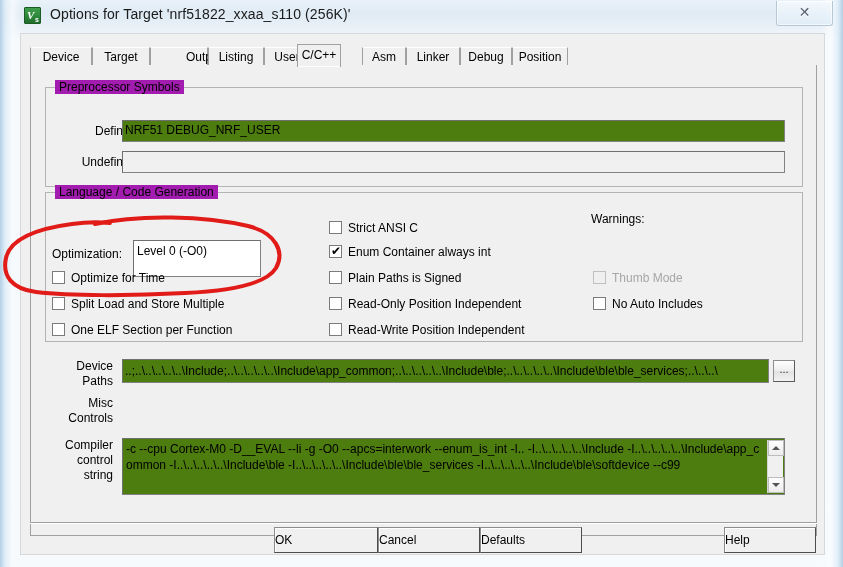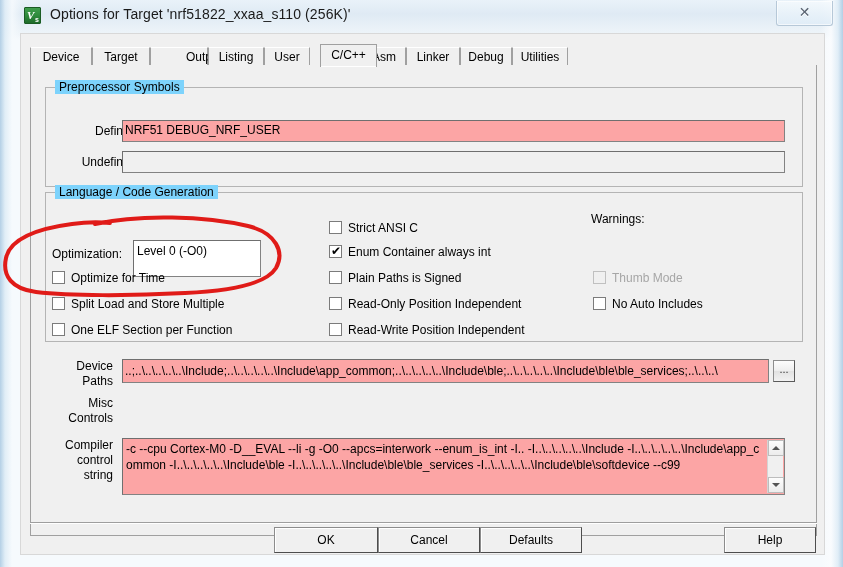--- a/index.html
+++ b/index.html
@@ -161,40 +161,40 @@
   
   .group {
     position: absolute;
     border: 1px solid #b4b4b4;
     box-sizing: border-box;
     background: transparent;
   }
   .group-title {
     position: absolute;
     top: -8px; left: 9px;
-    background: #7dd3fc;
+    background: #a21caf;
     padding: 0 4px;
     font-size: 12px;
     color: #000;
     white-space: nowrap;
   }
 
   
   .lbl {
     position: absolute;
     font-size: 12px;
     color: #000;
     white-space: nowrap;
   }
   .lbl.right { text-align: right; }
 
   
   .tbox {
     position: absolute;
-    background: #fca5a5;
+    background: #4d7c0f;
     border: 1px solid #828282;
     border-top-color: #6f6f6f;
     border-left-color: #6f6f6f;
     box-sizing: border-box;
     font-size: 12px;
     line-height: 18px;
     padding: 0 2px;
     color: #000;
     overflow: hidden;
     white-space: nowrap;
@@ -320,21 +320,21 @@
     position: absolute;
     height: 26px;
     background: #f0f0f0;
     border: 1px solid #8c8c8c;
     border-right-color: #4d4d4d;
     border-bottom-color: #4d4d4d;
     box-shadow: inset 1px 1px 0 #ffffff;
     box-sizing: border-box;
     font-size: 12px;
     line-height: 24px;
-    text-align: center;
+    text-align: left;
     color: #000;
   }
 
   
   .annot {
     position: absolute;
     left: 0; top: 200px;
     width: 300px; height: 110px;
     pointer-events: none;
     z-index: 60;
@@ -359,25 +359,25 @@
   </div>
 
   <div class="client">
 
     <div class="tabstrip">
       <div class="tab" style="left:0px;   width:62px;">Device</div>
       <div class="tab" style="left:62px;  width:58px;">Target</div>
       <div class="tab" style="left:120px; width:58px;padding-left:35px;">Output</div>
       <div class="tab" style="left:178px; width:56px;">Listing</div>
       <div class="tab" style="left:234px; width:46px;">User</div>
-      <div class="tab selected" style="left:290px; width:57px;">C/C++</div>
+      <div class="tab selected" style="left:267px; width:44px;">C/C++</div>
       <div class="tab" style="left:332px; width:44px;">Asm</div>
       <div class="tab" style="left:376px; width:54px;">Linker</div>
       <div class="tab" style="left:430px; width:52px;">Debug</div>
-      <div class="tab" style="left:482px; width:56px;">Utilities</div>
+      <div class="tab" style="left:482px; width:56px;">Position</div>
     </div>
     <div class="tab-underline"></div>
     <div class="tab-page"></div>
 
     <div class="group" style="left:24px; top:53px; width:758px; height:100px;">
       <div class="group-title">Preprocessor Symbols</div>
     </div>
     <div class="lbl right" style="left:40px; top:90px; width:72px;">Define:</div>
     <div class="tbox" style="left:101px; top:86px; width:663px; height:22px;">NRF51 DEBUG_NRF_USER</div>
     <div class="lbl right" style="left:34px; top:121px; width:78px;">Undefine:</div>

